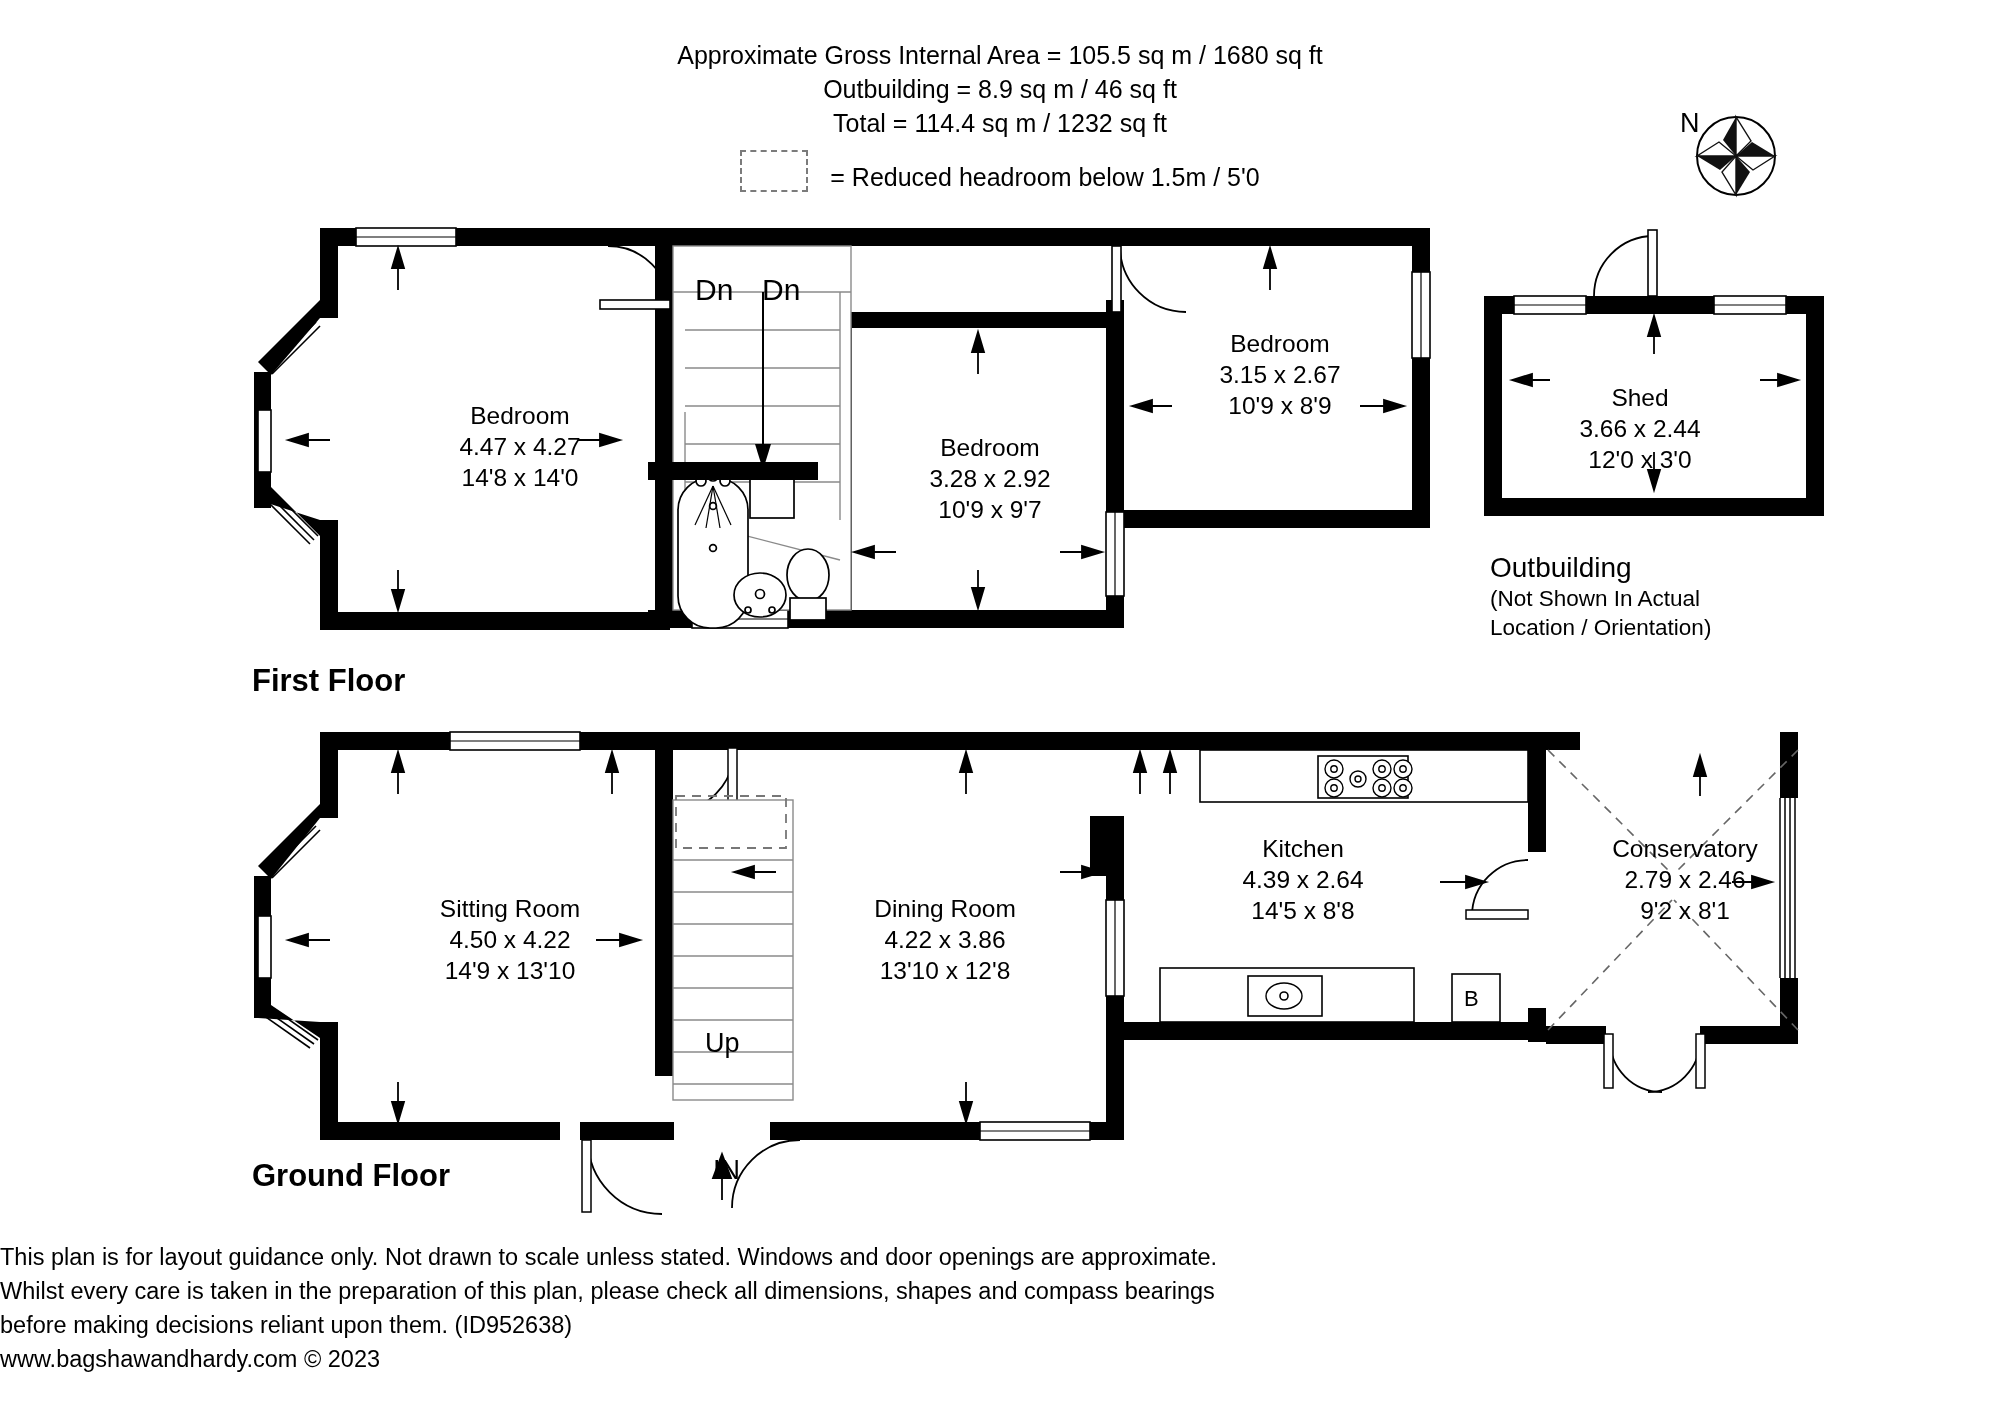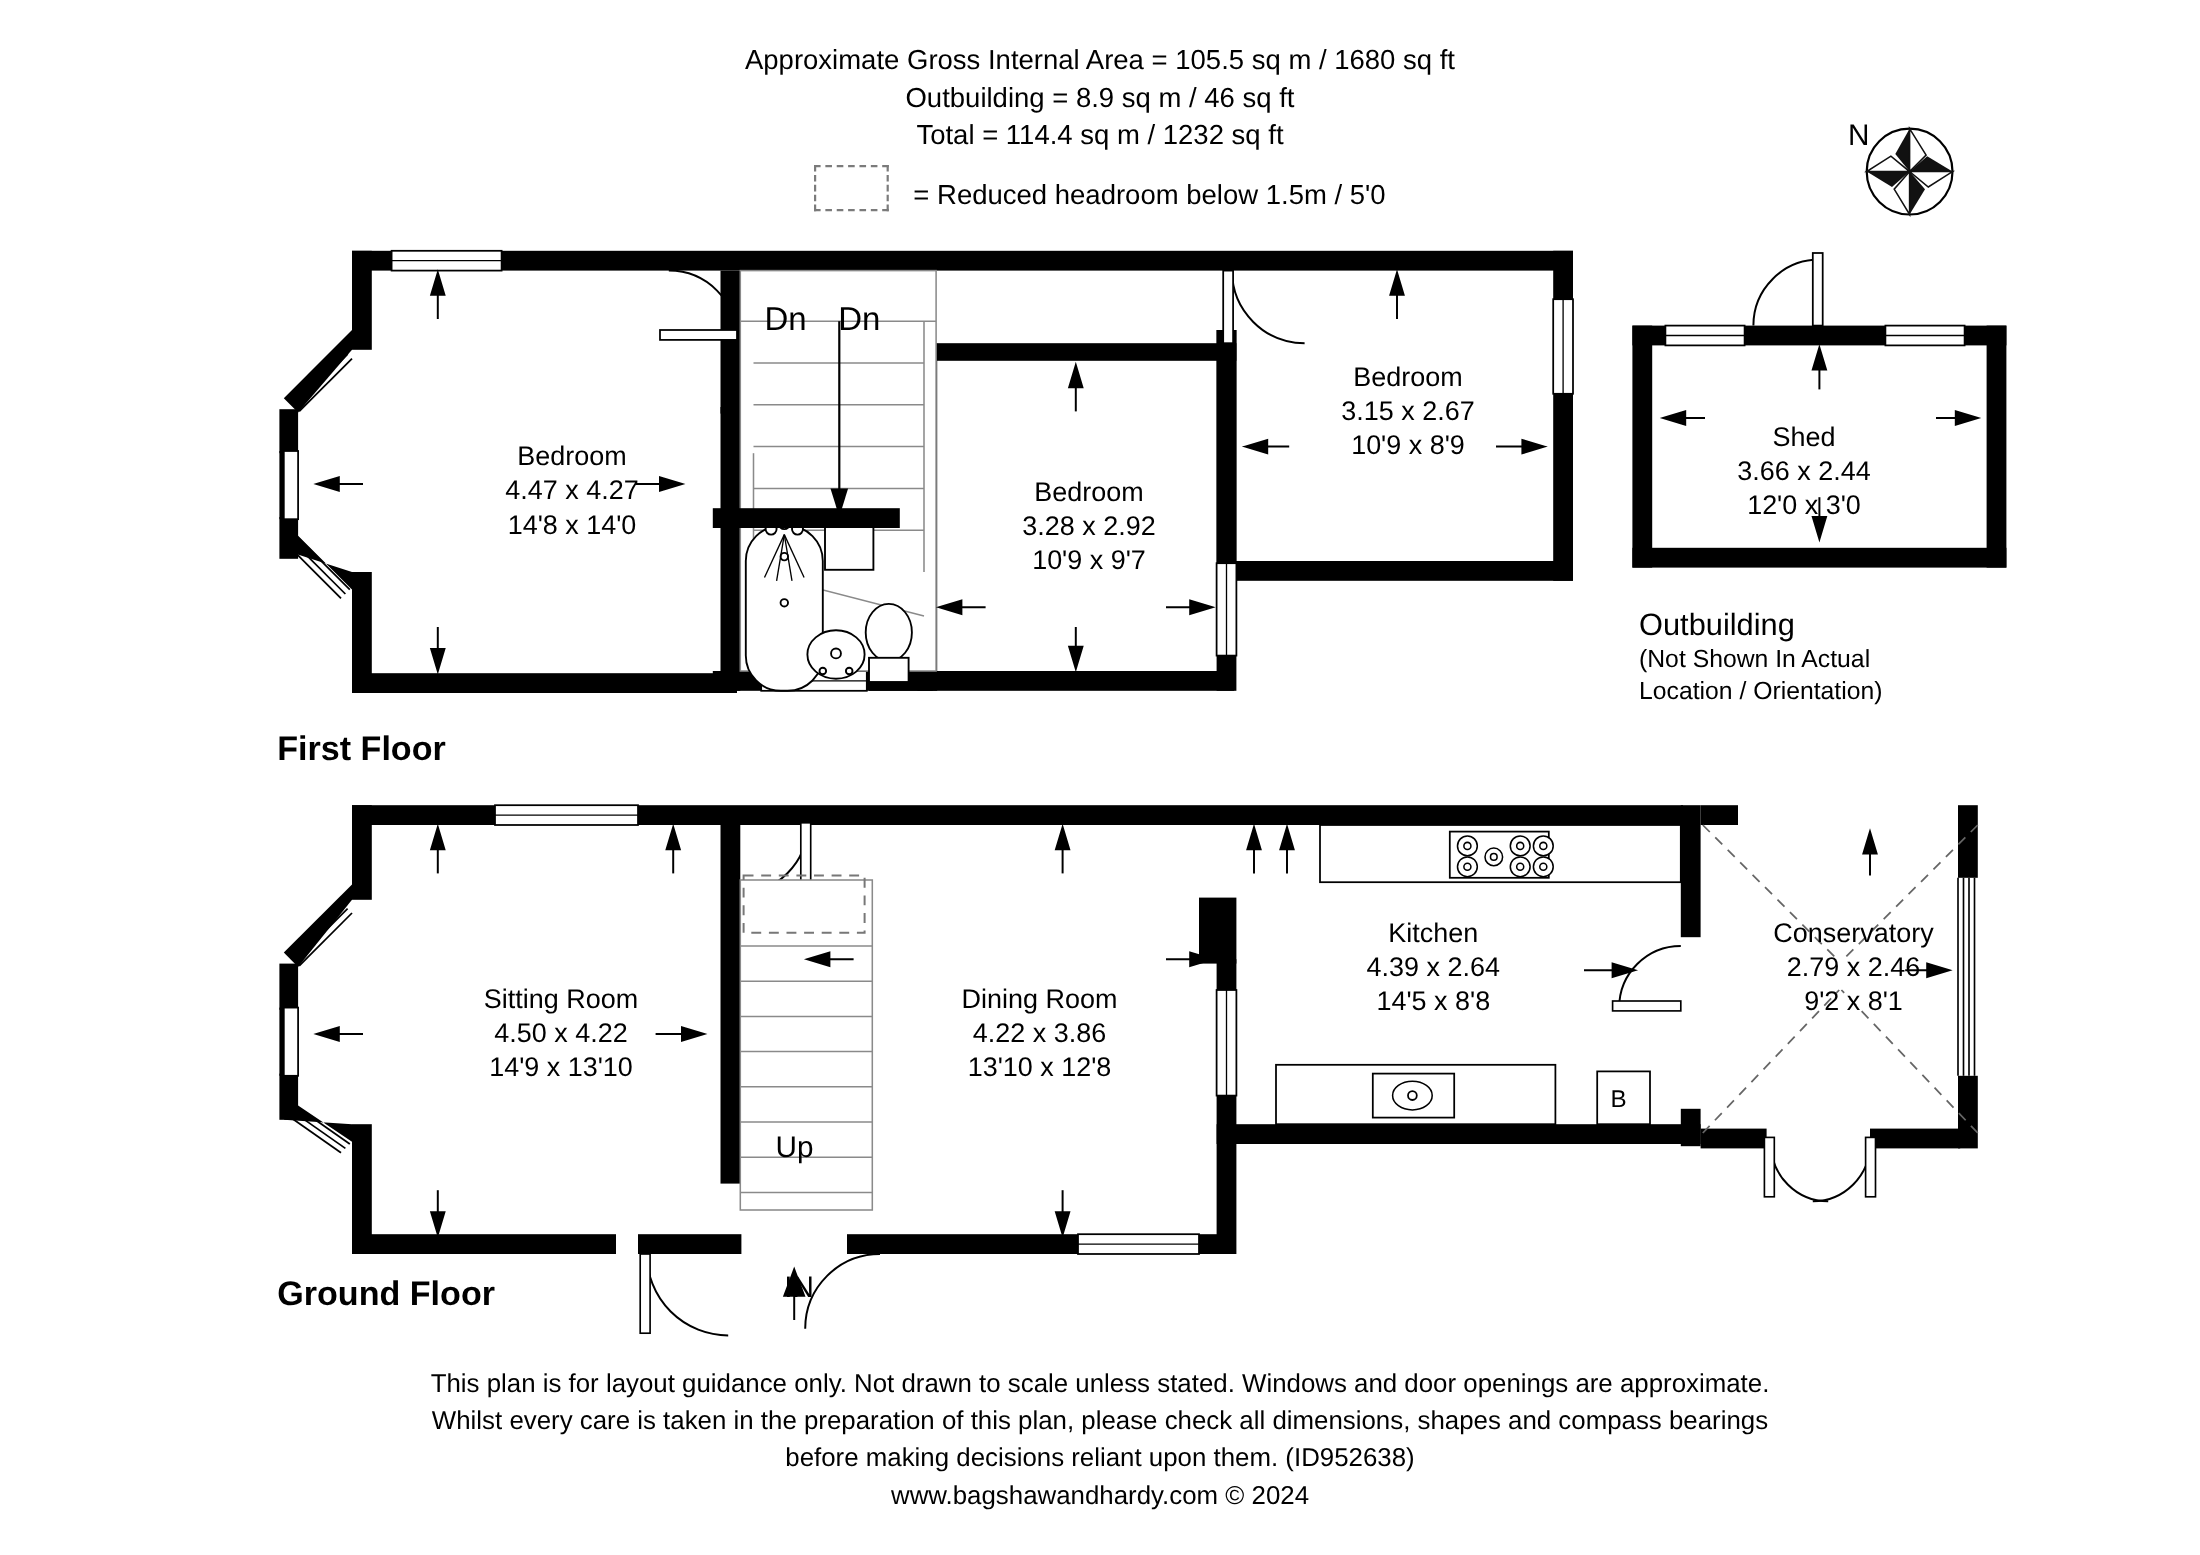--- a/index.html
+++ b/index.html
@@ -14,21 +14,21 @@
   #legend-box{width:68px;height:42px;border:2px dashed #7b7b7b;box-sizing:border-box;}
   #legend-text{font-size:25px;margin-left:22px;white-space:nowrap;}
   
   .floor-title{font-size:31px;font-weight:bold;}
   
   .room{font-size:24.5px;line-height:31px;text-align:center;white-space:nowrap;}
   
   #ob-title{font-size:28px;font-weight:normal;}
   #ob-sub{font-size:22.5px;line-height:29px;}
   
-  #footer{left:0;top:1240px;width:2000px;text-align:center;font-size:23.5px;line-height:34px;}
+  #footer{left:0;top:1240px;width:2000px;font-size:23.5px;line-height:34px;}
   #footer div{white-space:nowrap;}
   svg{display:block;overflow:visible;}
   .nosel{user-select:none;}
 </style>
 </head>
 <body>
 
 <div id="header" class="abs nosel">
   <div>Approximate Gross Internal Area = 105.5 sq m / 1680 sq ft</div>
   <div>Outbuilding = 8.9 sq m / 46 sq ft</div>
@@ -500,14 +500,14 @@
 
 <div class="abs nosel" style="left:705px;top:1028px;font-size:27px;">Up</div>
 <div class="abs nosel" style="left:713px;top:1155px;font-size:27px;">IN</div>
 
 <div class="abs floor-title nosel" style="left:252px;top:1158px;">Ground Floor</div>
 
 <div id="footer" class="abs nosel">
   <div>This plan is for layout guidance only. Not drawn to scale unless stated. Windows and door openings are approximate.</div>
   <div>Whilst every care is taken in the preparation of this plan, please check all dimensions, shapes and compass bearings</div>
   <div>before making decisions reliant upon them. (ID952638)</div>
-  <div>www.bagshawandhardy.com © 2024</div>
+  <div>www.bagshawandhardy.com © 2023</div>
 </div>
 
 </body></html>

